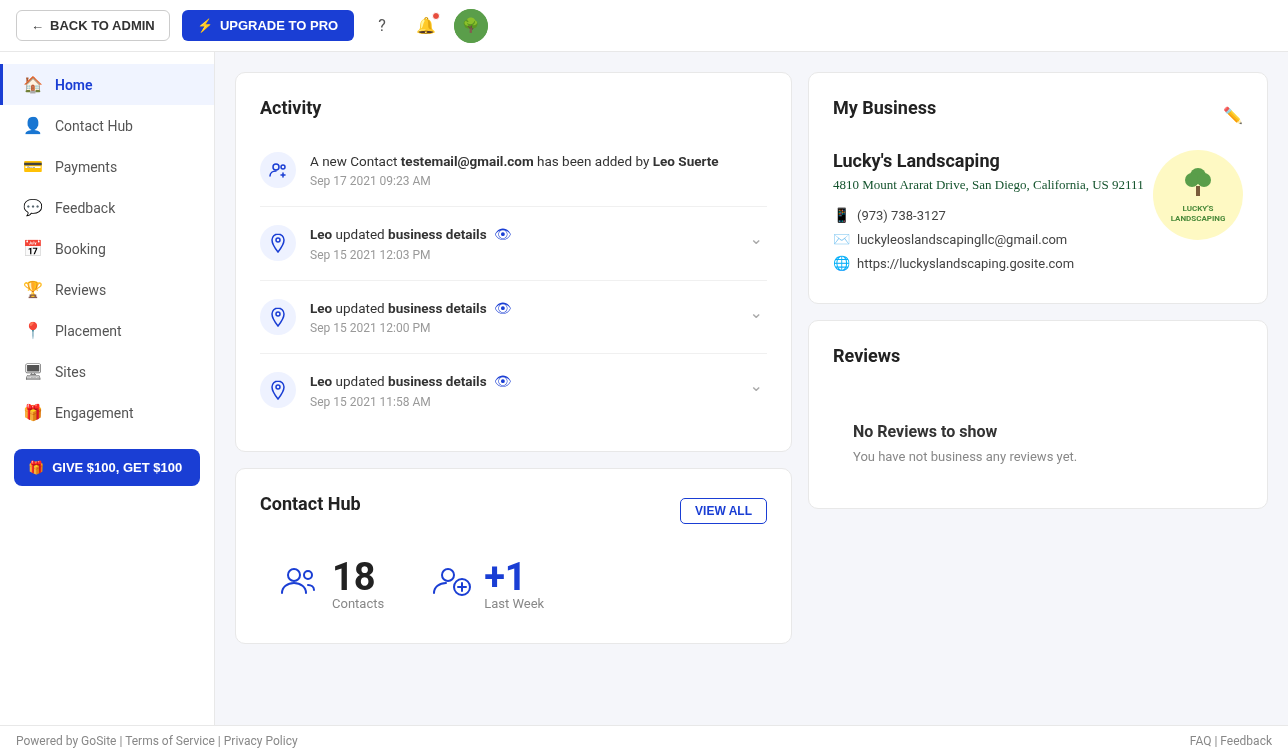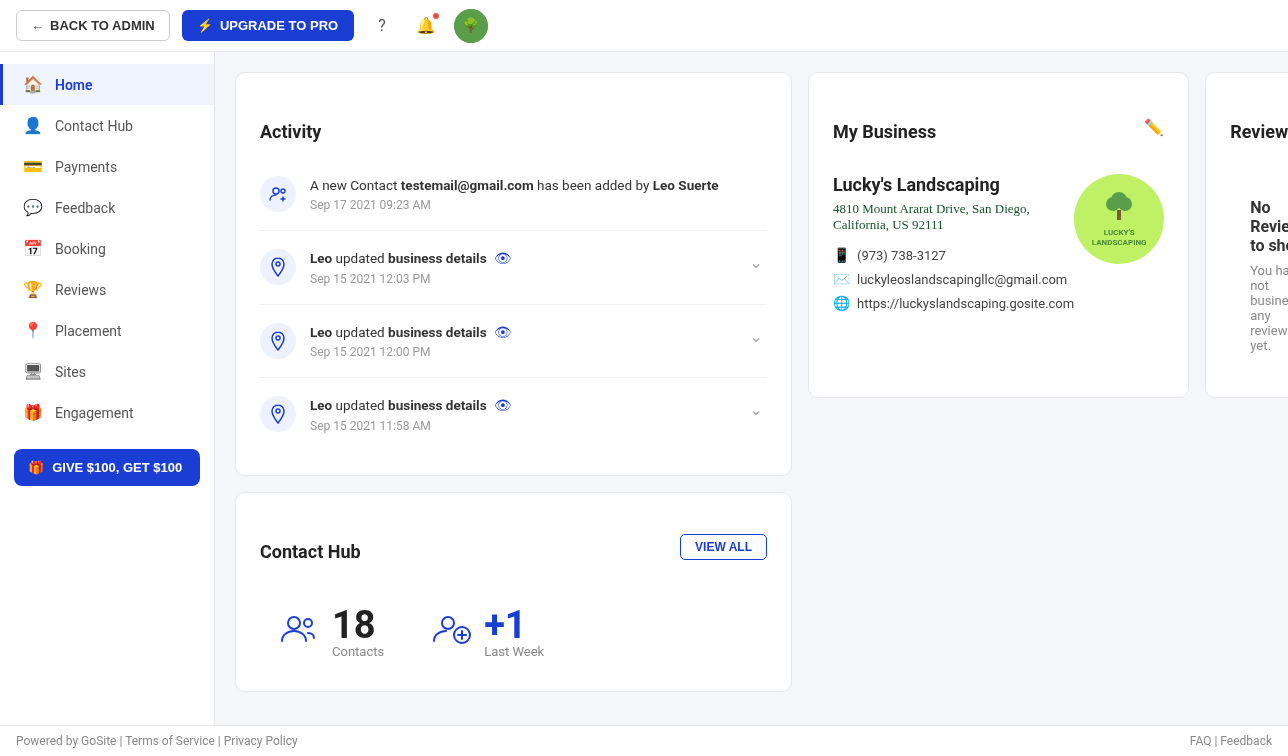--- a/index.html
+++ b/index.html
@@ -52,28 +52,28 @@
       cursor: pointer; font-size: 13px; font-weight: 700; display: flex; align-items: center; gap: 8px; width: calc(100% - 28px);
     }
 
     
     .main-content { margin-left: 215px; flex: 1; padding: 20px; display: flex; gap: 16px; align-items: flex-start; }
 
     
     .left-col { flex: 1; display: flex; flex-direction: column; gap: 16px; }
 
     
-    .right-col { width: 460px; display: flex; flex-direction: row; gap: 16px; }
+    .right-col { width: 460px; display: flex; flex-direction: column; gap: 16px; }
 
     
     .card {
       background: #fff; border-radius: 10px; border: 1px solid #e8e8e8;
       padding: 24px;
     }
-    .card-title { font-size: 18px; font-weight: 700; color: #222; margin-bottom: 16px; margin-top: 24px; }
+    .card-title { font-size: 18px; font-weight: 700; color: #222; margin-bottom: 16px; }
 
     
     .activity-list { display: flex; flex-direction: column; gap: 0; }
     .activity-item {
       display: flex; align-items: flex-start; gap: 14px;
       padding: 18px 0; border-bottom: 1px solid #f0f0f0; position: relative;
     }
     .activity-item:last-child { border-bottom: none; }
     .activity-icon-wrap { display: flex; flex-direction: column; align-items: center; }
     .activity-icon { width: 36px; height: 36px; border-radius: 50%; display: flex; align-items: center; justify-content: center; font-size: 16px; flex-shrink: 0; }
@@ -98,21 +98,21 @@
     
     .my-business-header { display: flex; align-items: center; justify-content: space-between; margin-bottom: 16px; }
     .edit-icon { color: #888; cursor: pointer; font-size: 16px; }
     .business-info { display: flex; align-items: flex-start; justify-content: space-between; }
     .business-details { flex: 1; }
     .business-name { font-size: 18px; font-weight: 700; color: #222; margin-bottom: 6px; }
     .business-address { color: #14532d; font-size: 13px; margin-bottom: 14px; font-family: Liberation Serif, serif; }
     .business-contact-item { display: flex; align-items: center; gap: 8px; color: #444; font-size: 13px; margin-bottom: 8px; }
     .business-contact-icon { color: #888; font-size: 14px; width: 16px; }
     .business-logo {
-      width: 90px; height: 90px; border-radius: 50%; background: #bef264;
+      width: 90px; height: 90px; border-radius: 50%; background: #fef9c3;
       display: flex; align-items: center; justify-content: center;
       flex-direction: column; font-size: 9px; color: #4a8a3a; font-weight: 700;
       text-align: center; flex-shrink: 0;
     }
 
     
     .reviews-card .card-title { font-size: 18px; }
     .no-reviews { text-align: left; padding: 40px 20px 20px; }
     .no-reviews-title { font-size: 16px; font-weight: 700; color: #333; margin-bottom: 8px; }
     .no-reviews-sub { font-size: 13px; color: #888; }

